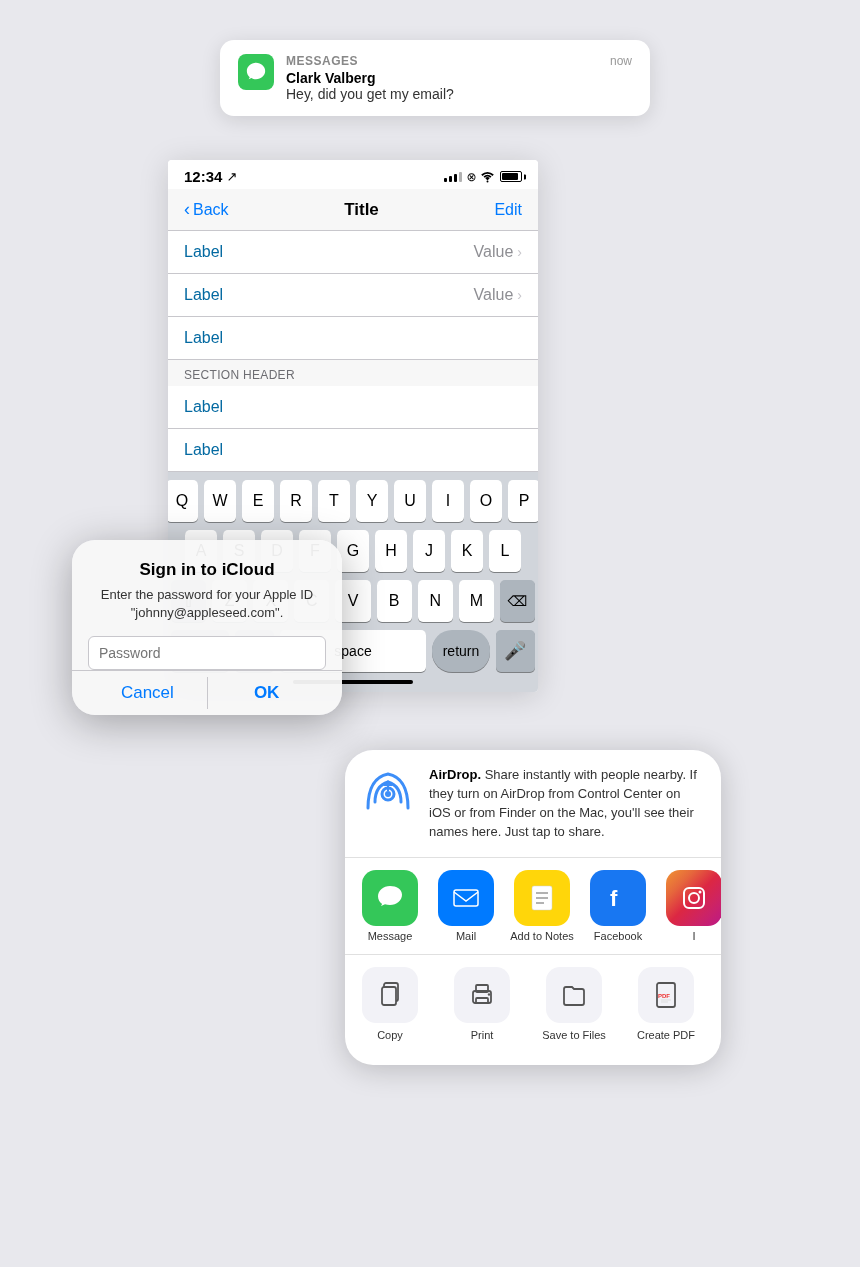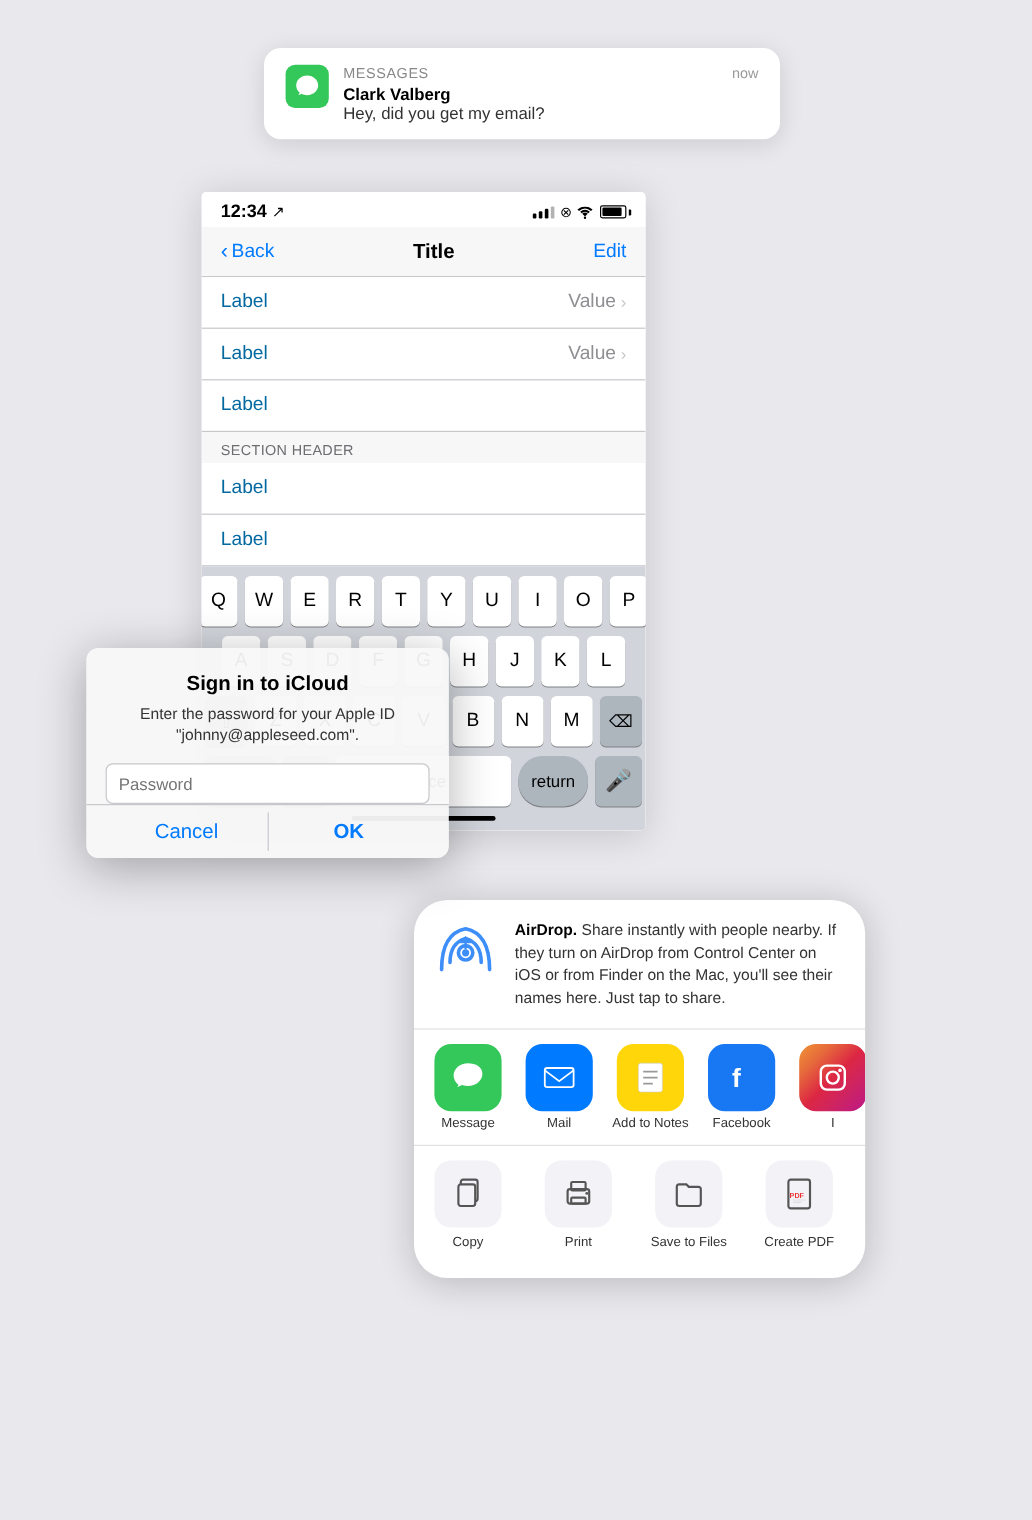--- a/index.html
+++ b/index.html
@@ -39,21 +39,21 @@
     .notif-icon svg { width: 22px; height: 22px; }
     .notif-content { flex: 1; }
     .notif-header {
       display: flex;
       justify-content: space-between;
       align-items: center;
       margin-bottom: 2px;
     }
     .notif-app {
       font-size: 12px;
-      font-weight: 400;
+      font-weight: 700;
       color: #888;
       letter-spacing: 0.5px;
       text-transform: uppercase;
     }
     .notif-time {
       font-size: 12px;
       color: #999;
     }
     .notif-sender {
       font-size: 14px;
@@ -221,23 +221,23 @@
       background: #000;
       border-radius: 2px;
       margin: 0 auto 4px;
     }
 
     
     .icloud-dialog {
       position: absolute;
       top: 540px;
       left: 72px;
-      width: 302px;
+      width: 270px;
       background: rgba(248,248,248,0.95);
-      border-radius: 10px;
+      border-radius: 23px;
       padding: 20px 16px 0;
       box-shadow: 0 8px 40px rgba(0,0,0,0.3);
       z-index: 10;
     }
     .dialog-title {
       font-size: 17px;
       font-weight: 700;
       color: #000;
       text-align: center;
       margin-bottom: 6px;

